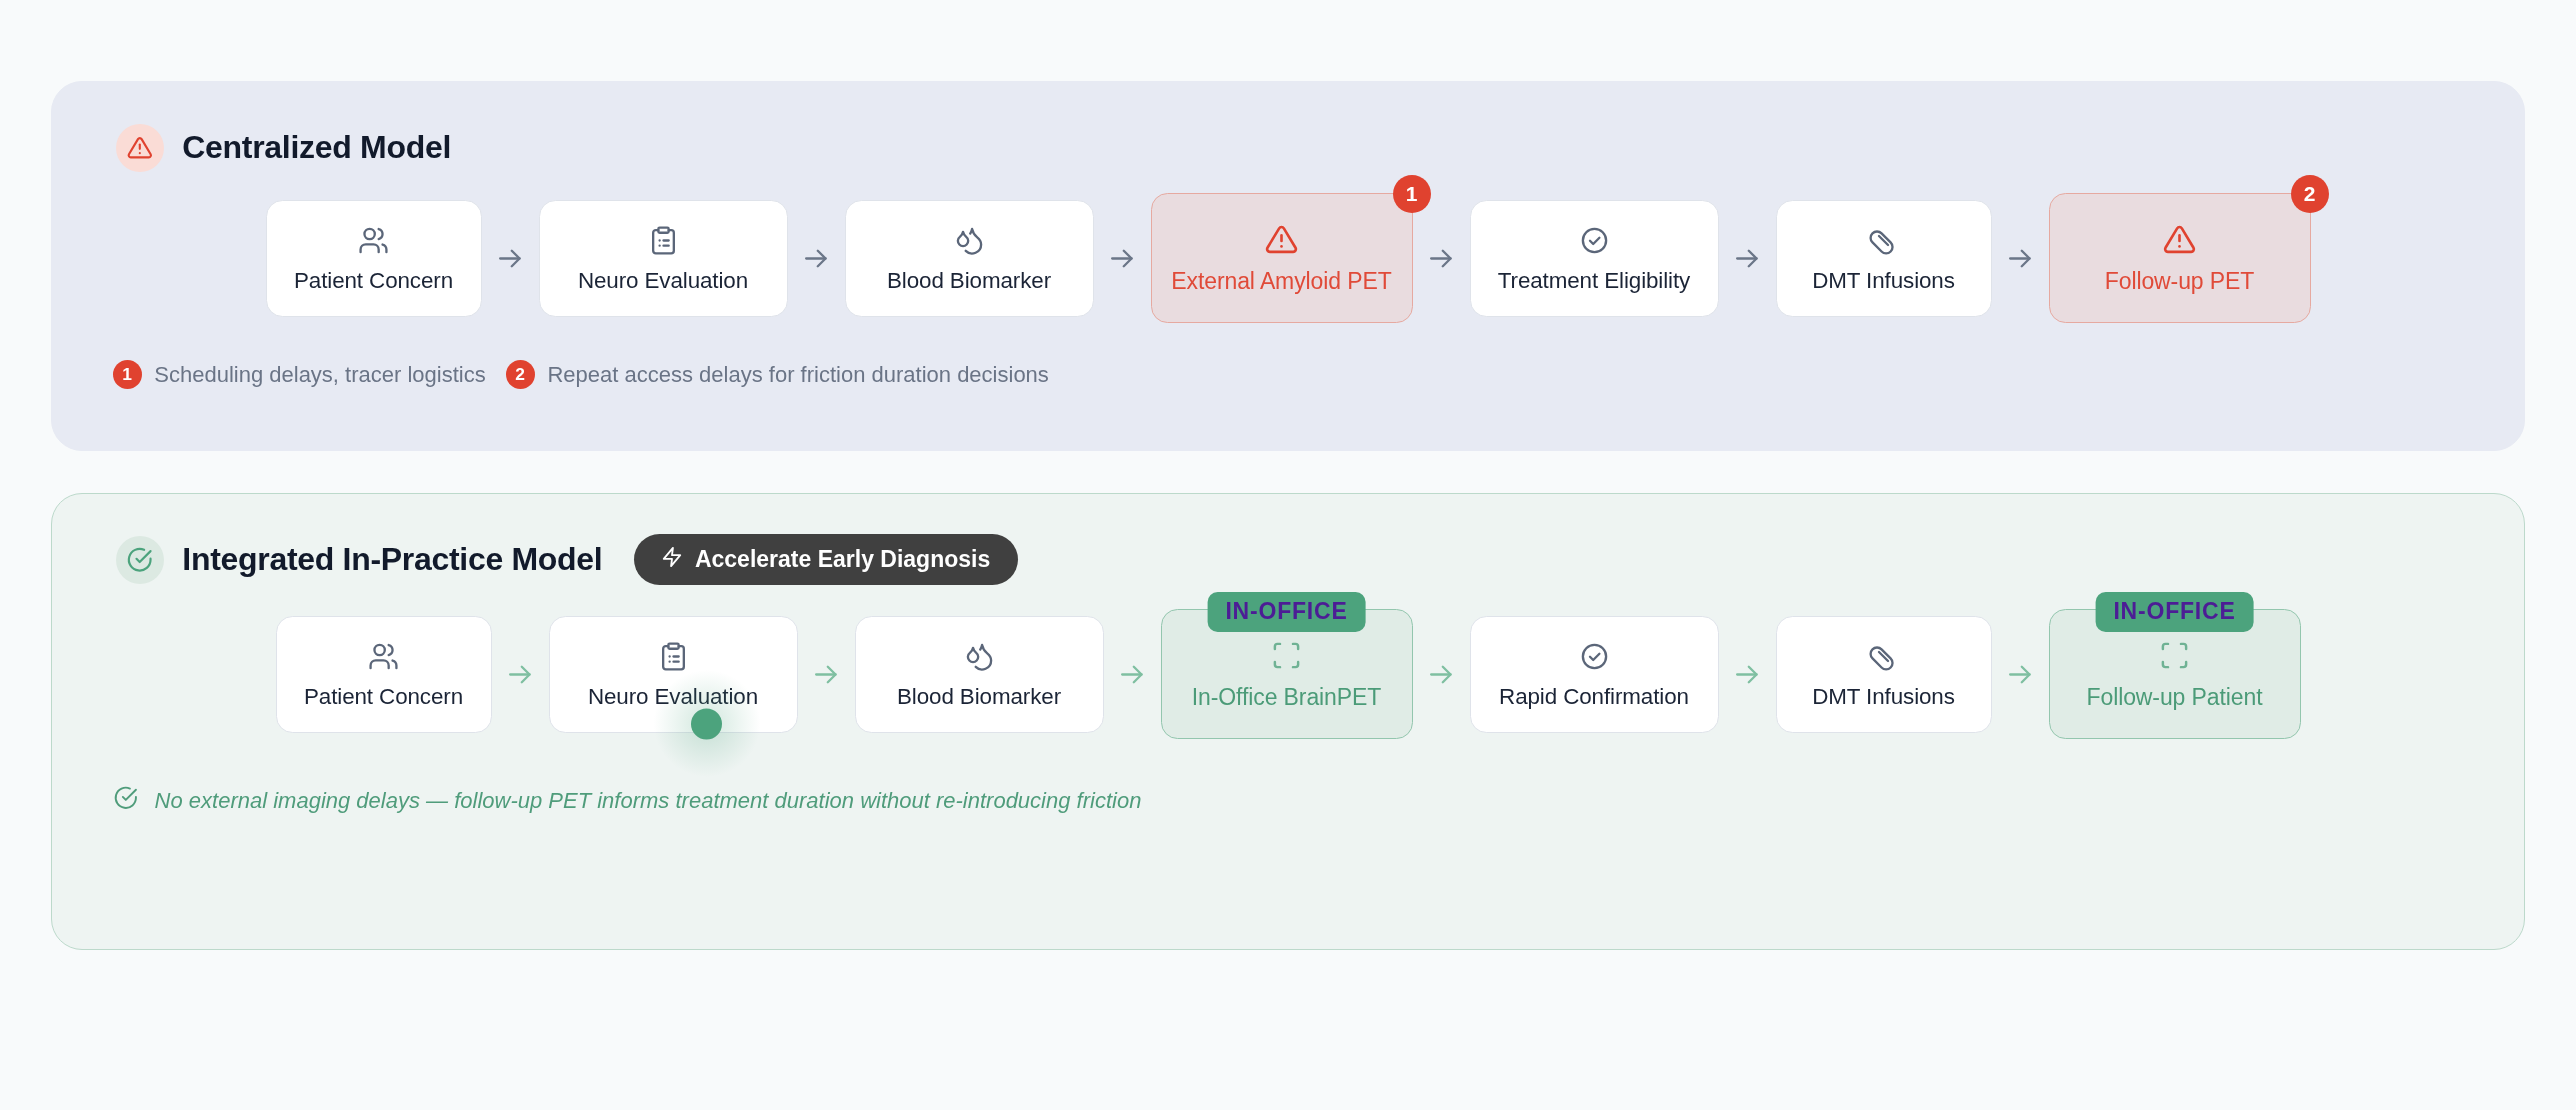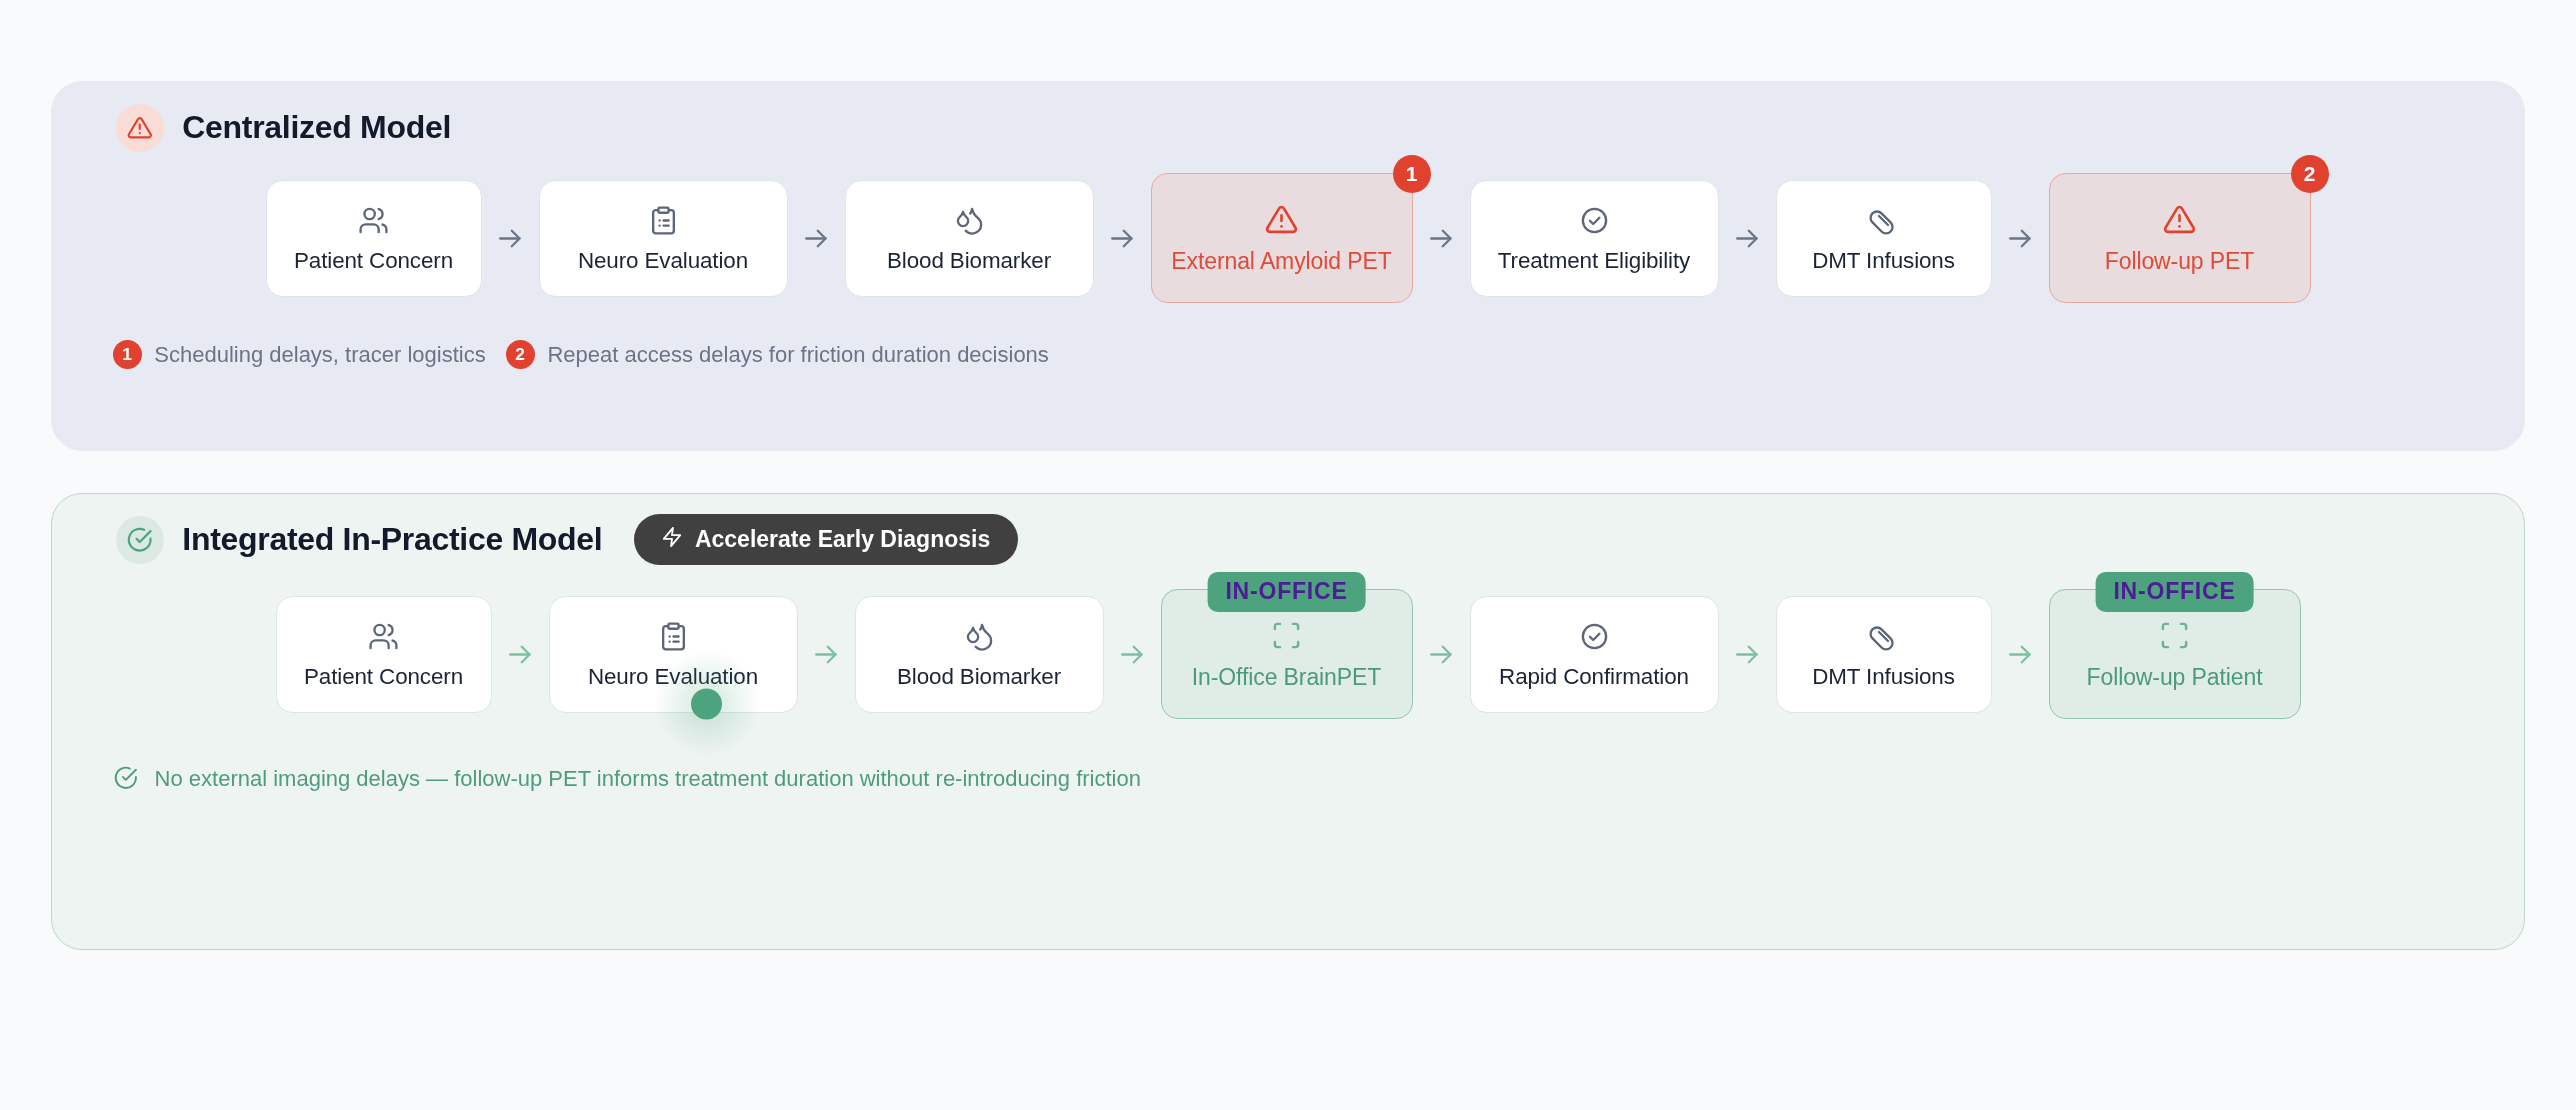--- a/index.html
+++ b/index.html
@@ -16,21 +16,21 @@
     background: #f8fafb;
     padding: 81px 51px 0 51px;
     display: flex;
     flex-direction: column;
     gap: 42px;
   }
 
   
   .panel {
     border-radius: 31px;
-    padding: 20px 44px 37px 44px;
+    padding: 40px 44px 37px 44px;
     position: relative;
   }
   .panel.centralized {
     background: #e7eaf3;
     border: 0.9px solid #e7eaf3;
     height: 370px;
   }
   .panel.integrated {
     background: #eef4f2;
     border: 1.8px solid #bcd9cb;
@@ -206,24 +206,25 @@
   }
   .note-text {
     font-size: 22px;
     color: #6a7486;
     white-space: nowrap;
   }
   .note-text.green { color: #4f9c7b; }
 
   .success-note {
     display: flex;
-    align-items: center;
+    align-items: flex-end;
     gap: 16.5px;
     margin-top: 46px;
     padding-left: 16.5px;
+    font-style: italic;
   }
 </style>
 </head>
 <body>
 
 <div class="page">
 
   <section class="panel centralized">
 
     <div class="panel-head">

